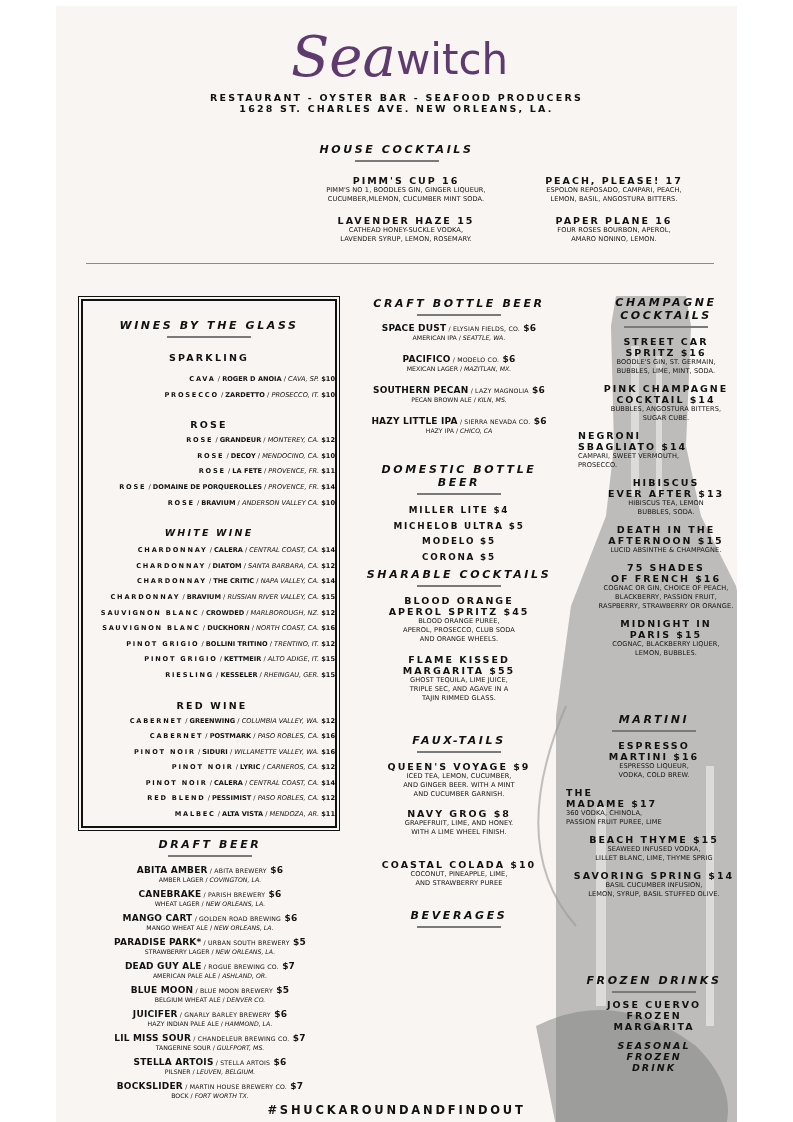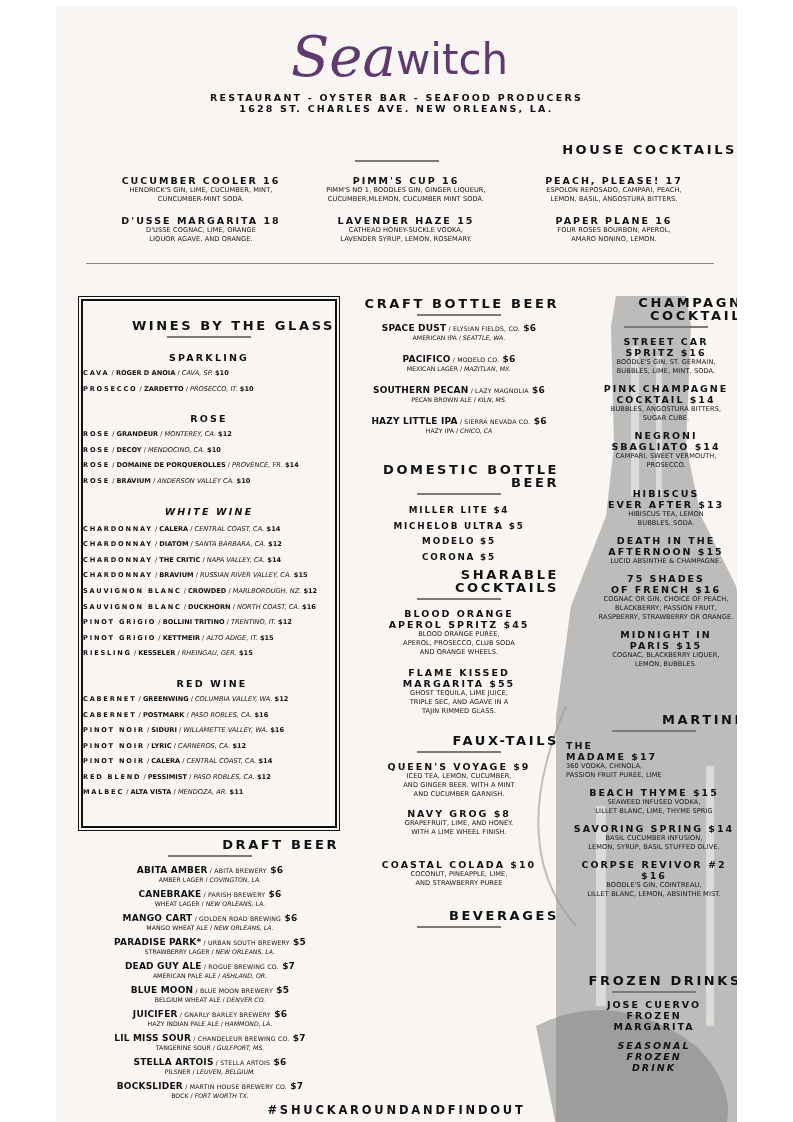--- a/index.html
+++ b/index.html
@@ -2,28 +2,28 @@
 <html><head>
 <meta charset="utf-8">
 <style>
   html, body { margin: 0; padding: 0; background: #ffffff; }
   body { width: 793px; height: 1122px; position: relative; overflow: hidden; font-family: "DejaVu Sans", sans-serif; color: #111; }
   .page { position: absolute; left: 56px; top: 6px; width: 681px; height: 1116px; background: #f8f5f3; overflow: hidden; }
   .bottle { position: absolute; left: 440px; top: 280px; width: 260px; height: 840px; pointer-events: none; }
   .abs { position: absolute; text-align: center; }
   .logo { position: absolute; left: 230px; top: 8px; width: 230px; height: 80px; }
   .tagline { position: absolute; left: 0; width: 681px; text-align: center; font-size: 9.5px; font-weight: bold; letter-spacing: 2.2px; line-height: 11px; }
-  .sec-title { font-size: 13px; font-weight: bold; letter-spacing: 2.6px; text-align: right; line-height: 13px; }
+  .sec-title { font-size: 11px; font-weight: bold; letter-spacing: 2.6px; text-align: center; line-height: 13px; font-style: italic; }
   .sec-rule { width: 84px; height: 2px; background: #7a7a7a; margin: 4px auto 0; }
   .item-name { font-size: 9.5px; font-weight: bold; letter-spacing: 2px; line-height: 11px; }
   .item-desc { font-size: 6.6px; line-height: 9px; letter-spacing: 0.1px; }
   .hr { position: absolute; left: 30px; top: 257px; width: 628px; height: 1px; background: #8a8a8a; }
   .winebox { position: absolute; left: 25px; top: 293px; width: 252px; height: 525px; border: 2px solid #111; outline: 1px solid #111; outline-offset: 2px; }
   .wine-sub { font-size: 9.5px; font-weight: bold; letter-spacing: 2.2px; text-align: center; line-height: 12px; }
-  .wine-line { font-size: 6.6px; text-align: left; line-height: 15.6px; white-space: nowrap; }
+  .wine-line { font-size: 6.6px; text-align: right; line-height: 15.6px; white-space: nowrap; }
   .wine-line .v { font-weight: bold; letter-spacing: 1.8px; }
   .wine-line .p { font-weight: bold; }
   .wine-line i { font-style: italic; }
   .beer { text-align: center; margin-bottom: 5px; }
   .beer .bn { font-size: 9px; font-weight: bold; letter-spacing: 0.2px; line-height: 10px; white-space: nowrap; }
   .beer .bn small { font-size: 6.2px; font-weight: normal; letter-spacing: 0.2px; }
   .beer .bd { font-size: 6.2px; line-height: 8px; white-space: nowrap; }
   .beer .bd i { font-style: italic; }
   .plain-list div { font-size: 8.8px; font-weight: bold; letter-spacing: 1.8px; line-height: 15.5px; text-align: center; }
   .bev-list div { font-size: 8.6px; font-weight: bold; letter-spacing: 2px; line-height: 15.6px; text-align: center; }
@@ -57,65 +57,56 @@
   </div>
 
   <div class="tagline" style="top:86px;">RESTAURANT - OYSTER BAR - SEAFOOD PRODUCERS</div>
   <div class="tagline" style="top:97px;">1628 ST. CHARLES AVE. NEW ORLEANS, LA.</div>
 
   <div class="abs" style="left:0; width:681px; top:137px;">
     <div class="sec-title">HOUSE COCKTAILS</div>
     <div class="sec-rule"></div>
   </div>
 
-  <div class="abs" style="left:50px; width:190px; top:169px;">
-    <div class="item-name">CUCUMBER COOLER 16</div>
-    <div class="item-desc">HENDRICK'S GIN, LIME, CUCUMBER, MINT,</div>
-    <div class="item-desc">CUNCUMBER-MINT SODA.</div>
-  </div>
   <div class="abs" style="left:250px; width:200px; top:169px;">
     <div class="item-name">PIMM'S CUP 16</div>
     <div class="item-desc">PIMM'S NO 1, BOODLES GIN, GINGER LIQUEUR,</div>
     <div class="item-desc">CUCUMBER,MLEMON, CUCUMBER MINT SODA.</div>
   </div>
   <div class="abs" style="left:458px; width:200px; top:169px;">
     <div class="item-name">PEACH, PLEASE! 17</div>
     <div class="item-desc">ESPOLON REPOSADO, CAMPARI,  PEACH,</div>
     <div class="item-desc">LEMON, BASIL, ANGOSTURA BITTERS.</div>
-  </div>
-  <div class="abs" style="left:50px; width:190px; top:209px;">
-    <div class="item-name">D'USSE MARGARITA 18</div>
-    <div class="item-desc">D'USSE COGNAC, LIME,  ORANGE</div>
-    <div class="item-desc">LIQUOR AGAVE, AND ORANGE.</div>
   </div>
   <div class="abs" style="left:250px; width:200px; top:209px;">
     <div class="item-name">LAVENDER HAZE 15</div>
     <div class="item-desc">CATHEAD HONEY-SUCKLE VODKA,</div>
     <div class="item-desc">LAVENDER SYRUP, LEMON, ROSEMARY.</div>
   </div>
   <div class="abs" style="left:458px; width:200px; top:209px;">
     <div class="item-name">PAPER PLANE 16</div>
     <div class="item-desc">FOUR ROSES BOURBON, APEROL,</div>
     <div class="item-desc">AMARO NONINO, LEMON.</div>
   </div>
 
   <div class="hr"></div>
 
   <div class="winebox">
     <div style="padding-top:18px;">
       <div class="sec-title">WINES BY THE GLASS</div>
       <div class="sec-rule"></div>
     </div>
     <div id="wine-sections">
-        <div class="wine-sub" style="margin-top: 14px; margin-bottom: 2px;">SPARKLING</div>
+        <div class="wine-sub" style="margin-top: 14px; margin-bottom: 8px;">SPARKLING</div>
         <div class="wine-line"><span class="v">CAVA</span>  / <span class="p">ROGER D ANOIA</span> / <i>CAVA, SP.</i> <span class="p">$10</span></div>
         <div class="wine-line"><span class="v">PROSECCO</span>  / <span class="p">ZARDETTO</span> / <i>PROSECCO, IT.</i> <span class="p">$10</span></div>
         <div class="wine-sub" style="margin-top: 16px; margin-bottom: 2px;">ROSE</div>
         <div class="wine-line"><span class="v">ROSE</span>  / <span class="p">GRANDEUR</span> / <i>MONTEREY, CA.</i> <span class="p">$12</span></div>
         <div class="wine-line"><span class="v">ROSE</span>  / <span class="p">DECOY</span> / <i>MENDOCINO, CA.</i> <span class="p">$10</span></div>
+        <div class="wine-line"><span class="v">ROSE</span>  / <span class="p">LA FETE</span> / <i>PROVENCE, FR.</i> <span class="p">$11</span></div>
         <div class="wine-line"><span class="v">ROSE</span>  / <span class="p">DOMAINE DE PORQUEROLLES</span> / <i>PROVENCE, FR.</i> <span class="p">$14</span></div>
         <div class="wine-line"><span class="v">ROSE</span>  / <span class="p">BRAVIUM</span> / <i>ANDERSON VALLEY CA.</i> <span class="p">$10</span></div>
         <div class="wine-sub" style="margin-top: 16px; margin-bottom: 4px; font-style: italic;">WHITE WINE</div>
         <div class="wine-line"><span class="v">CHARDONNAY</span>  / <span class="p">CALERA</span> / <i>CENTRAL COAST, CA.</i> <span class="p">$14</span></div>
         <div class="wine-line"><span class="v">CHARDONNAY</span>  / <span class="p">DIATOM</span> / <i>SANTA BARBARA, CA.</i> <span class="p">$12</span></div>
         <div class="wine-line"><span class="v">CHARDONNAY</span>  / <span class="p">THE CRITIC</span> / <i>NAPA VALLEY, CA.</i> <span class="p">$14</span></div>
         <div class="wine-line"><span class="v">CHARDONNAY</span>  / <span class="p">BRAVIUM</span> / <i>RUSSIAN RIVER VALLEY, CA.</i> <span class="p">$15</span></div>
         <div class="wine-line"><span class="v">SAUVIGNON BLANC</span>  / <span class="p">CROWDED</span> / <i>MARLBOROUGH, NZ.</i> <span class="p">$12</span></div>
         <div class="wine-line"><span class="v">SAUVIGNON BLANC</span>  / <span class="p">DUCKHORN</span> / <i>NORTH COAST, CA.</i> <span class="p">$16</span></div>
         <div class="wine-line"><span class="v">PINOT GRIGIO</span>  / <span class="p">BOLLINI TRITINO</span> / <i>TRENTINO, IT.</i> <span class="p">$12</span></div>
@@ -272,21 +263,21 @@
           <div class="item-name">SPRITZ $16</div>
           <div class="item-desc">BOODLE'S GIN, ST. GERMAIN,</div>
           <div class="item-desc">BUBBLES, LIME, MINT, SODA.</div>
         </div>
         <div style="text-align: center; margin-bottom: 7px;">
           <div class="item-name">PINK CHAMPAGNE</div>
           <div class="item-name">COCKTAIL $14</div>
           <div class="item-desc">BUBBLES, ANGOSTURA BITTERS,</div>
           <div class="item-desc">SUGAR CUBE.</div>
         </div>
-        <div style="text-align: center; margin-bottom: 18px;">
+        <div style="text-align: left; margin-bottom: 7px;">
           <div class="item-name">NEGRONI</div>
           <div class="item-name">SBAGLIATO $14</div>
           <div class="item-desc">CAMPARI, SWEET VERMOUTH,</div>
           <div class="item-desc">PROSECCO.</div>
         </div>
         <div style="text-align: center; margin-bottom: 7px;">
           <div class="item-name">HIBISCUS</div>
           <div class="item-name">EVER AFTER $13</div>
           <div class="item-desc">HIBISCUS TEA, LEMON</div>
           <div class="item-desc">BUBBLES, SODA.</div>
@@ -309,40 +300,41 @@
           <div class="item-desc">COGNAC, BLACKBERRY LIQUER,</div>
           <div class="item-desc">LEMON, BUBBLES.</div>
         </div>
       </div>
   </div>
 
   <div class="col" style="left:510px; width:176px; top:707px;">
     <div class="sec-title">MARTINI</div>
     <div class="sec-rule" style="margin-bottom:8px;"></div>
     <div id="martini-list">
+        <div style="text-align: center; margin-bottom: 7px;">
+          <div class="item-name">ESPRESSO</div>
+          <div class="item-name">MARTINI $16</div>
+          <div class="item-desc">ESPRESSO LIQUEUR,</div>
+          <div class="item-desc">VODKA, COLD BREW.</div>
+        </div>
         <div style="margin-bottom: 7px;">
           <div class="item-name">THE</div>
           <div class="item-name">MADAME $17</div>
           <div class="item-desc">360 VODKA, CHINOLA,</div>
           <div class="item-desc">PASSION FRUIT PUREE, LIME</div>
         </div>
         <div style="text-align: center; margin-bottom: 7px;">
           <div class="item-name">BEACH THYME $15</div>
           <div class="item-desc">SEAWEED INFUSED VODKA,</div>
           <div class="item-desc">LILLET BLANC, LIME, THYME SPRIG</div>
         </div>
         <div style="text-align: center; margin-bottom: 7px;">
           <div class="item-name">SAVORING SPRING $14</div>
           <div class="item-desc">BASIL CUCUMBER INFUSION,</div>
           <div class="item-desc">LEMON, SYRUP, BASIL STUFFED OLIVE.</div>
-        </div>
-        <div style="text-align: center; margin-bottom: 7px;">
-          <div class="item-name">CORPSE REVIVOR #2 $16</div>
-          <div class="item-desc">BOODLE'S GIN, COINTREAU,</div>
-          <div class="item-desc">LILLET BLANC, LEMON, ABSINTHE MIST.</div>
         </div>
       </div>
   </div>
 
   <div class="col" style="left:510px; width:176px; top:968px;">
     <div class="sec-title">FROZEN DRINKS</div>
     <div class="sec-rule" style="margin-bottom:6px;"></div>
     <div id="frozen-list">
         <div style="text-align: center; margin-bottom: 8px;">
           <div class="item-name">JOSE CUERVO</div>

